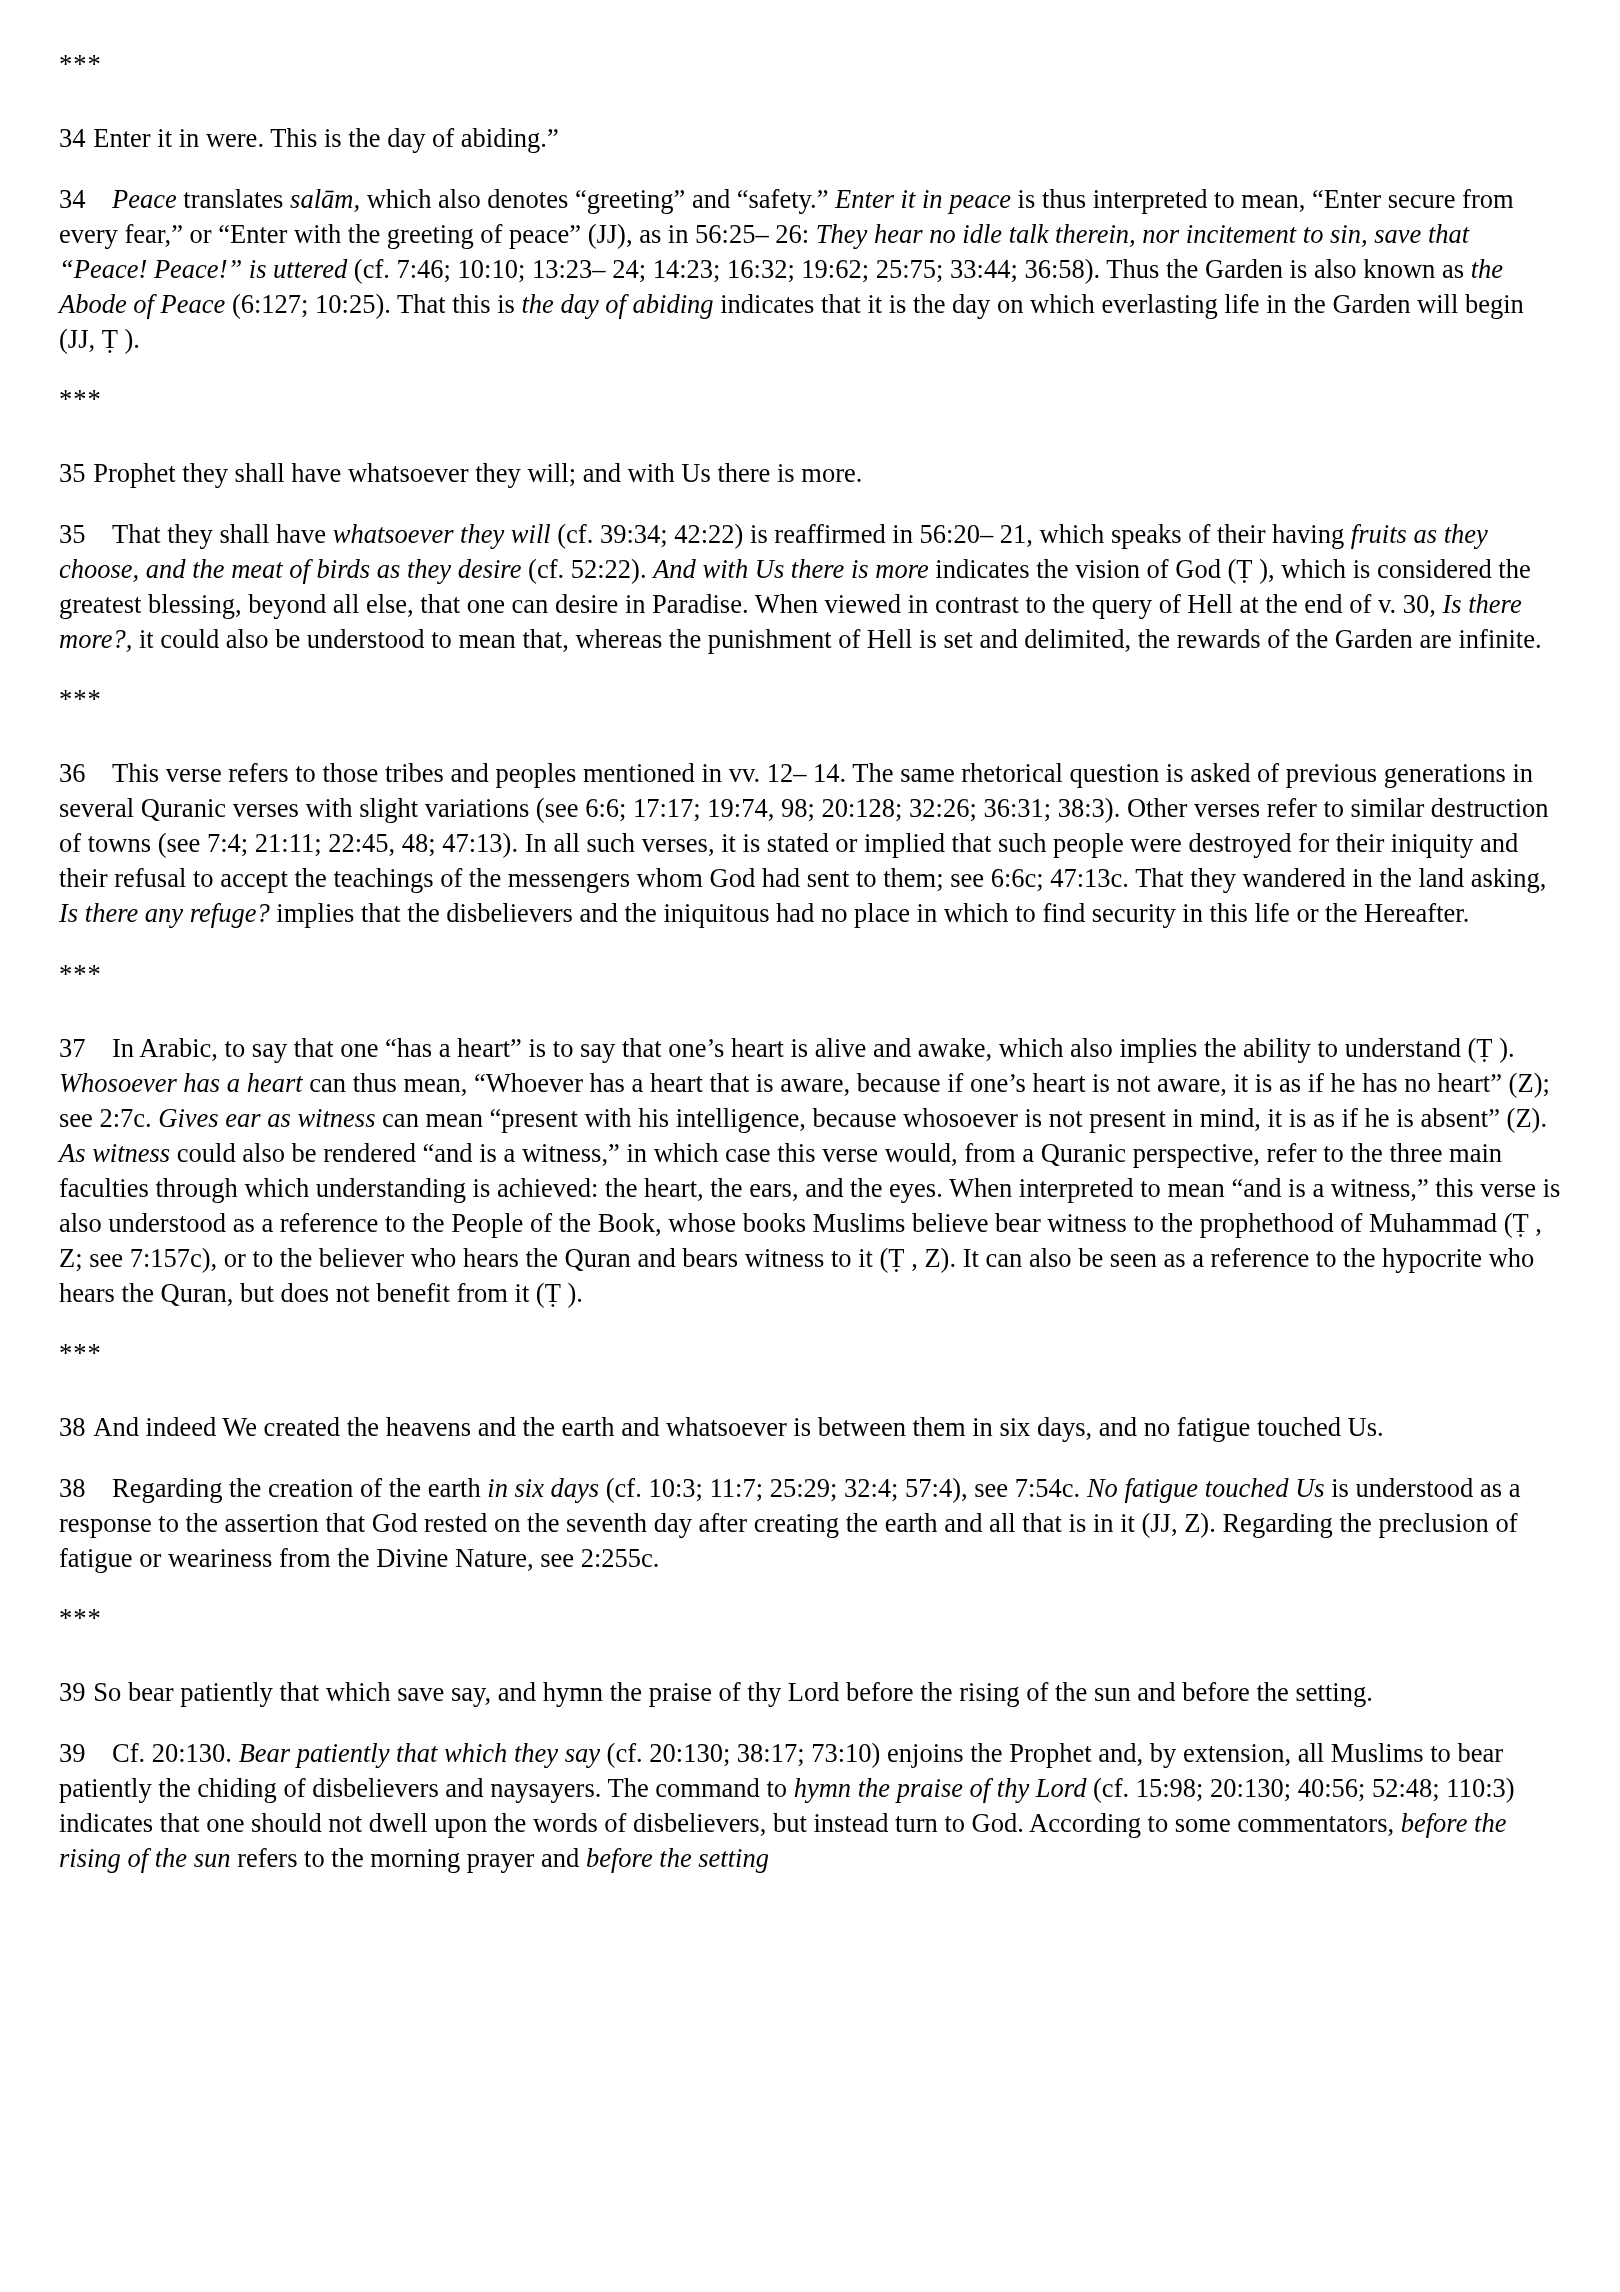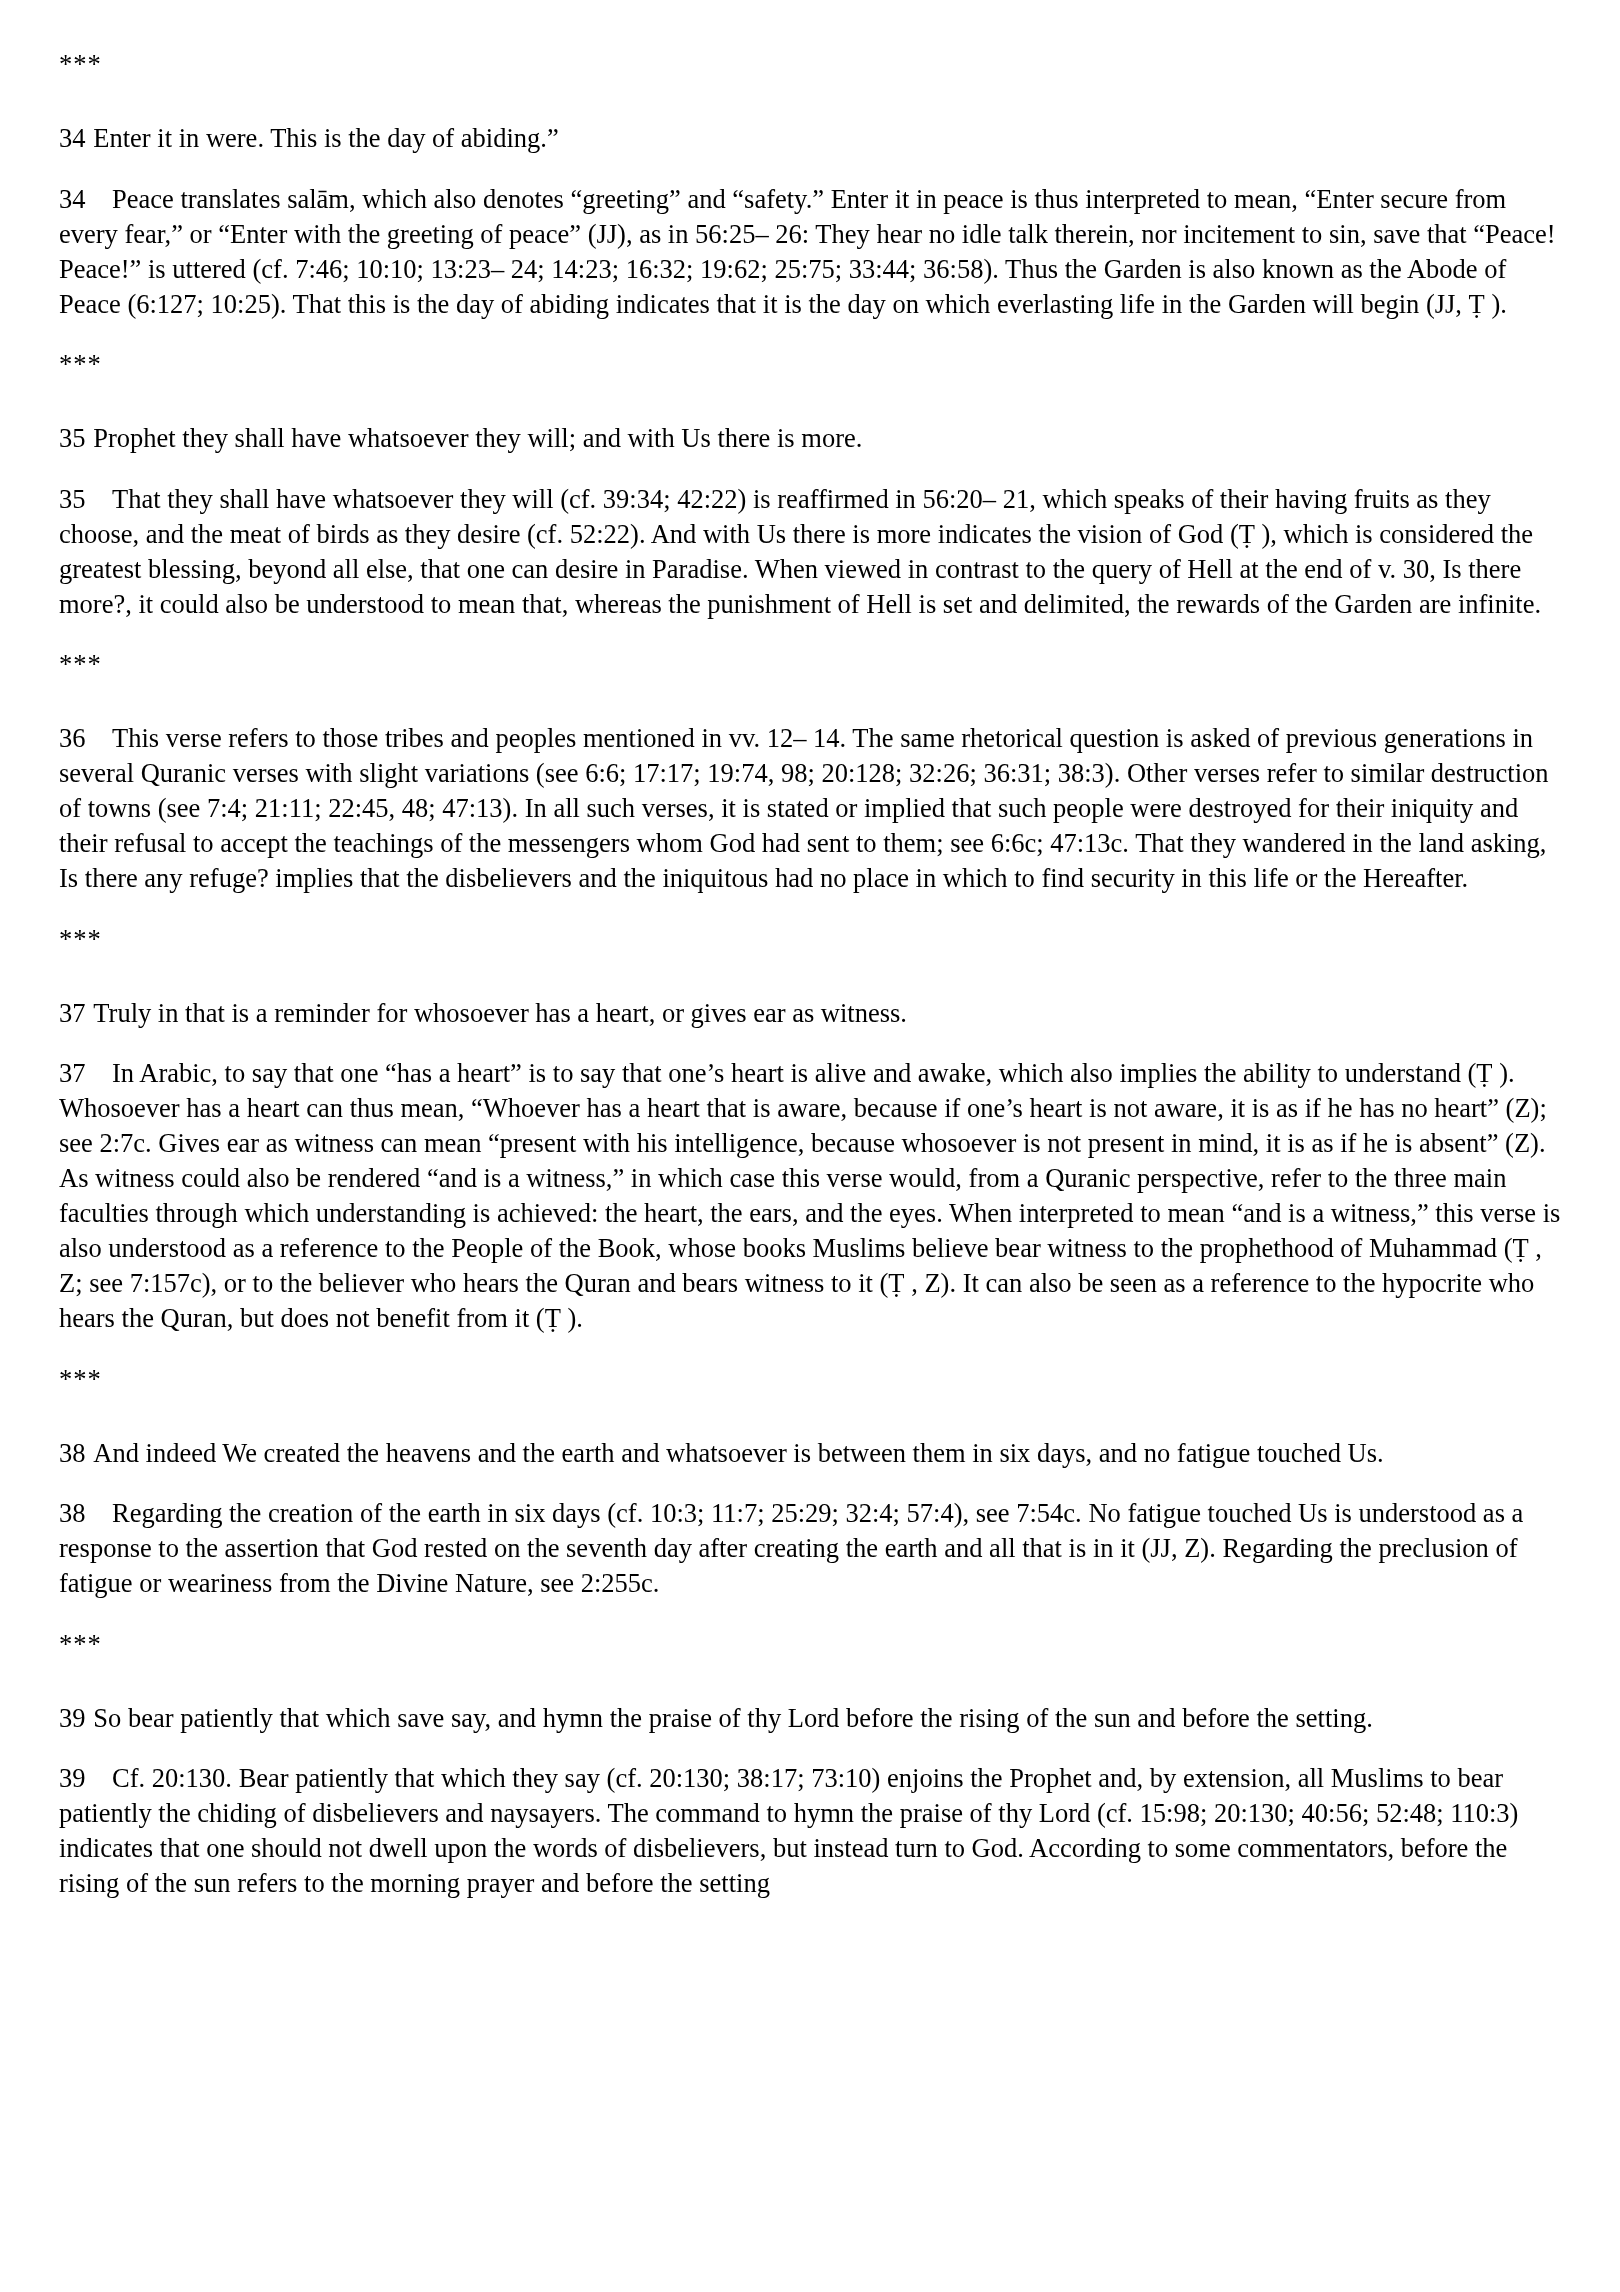--- a/index.html
+++ b/index.html
@@ -28,37 +28,37 @@
     margin: 0 0 39px 0;
     letter-spacing: 1px;
   }
   .doc p.verse .num {
     margin-right: 7.8px;
   }
   .doc p.commentary .num {
     margin-right: 26.5px;
   }
   .it {
+    font-style: italic;
   }
 </style>
 </head>
 <body>
 
 <main class="page">
   <article class="doc" id="doc">
       <p class="separator">***</p>
       <p class="verse"><span class="num">34</span><span>Enter it in were. This is the day of abiding.”</span></p>
       <p class="commentary"><span class="num">34</span><span class="it">Peace</span><span> translates </span><span class="it">salām,</span><span> which also denotes “greeting” and “safety.” </span><span class="it">Enter it in peace</span><span> is thus interpreted to mean, “Enter secure from every fear,” or “Enter with the greeting of peace” (JJ), as in 56:25– 26: </span><span class="it">They hear no idle talk therein, nor incitement to sin, save that “Peace! Peace!” is uttered</span><span> (cf. 7:46; 10:10; 13:23– 24; 14:23; 16:32; 19:62; 25:75; 33:44; 36:58). Thus the Garden is also known as </span><span class="it">the Abode of Peace</span><span> (6:127; 10:25). That this is </span><span class="it">the day of abiding</span><span> indicates that it is the day on which everlasting life in the Garden will begin (JJ, Ṭ ).</span></p>
       <p class="separator">***</p>
       <p class="verse"><span class="num">35</span><span>Prophet they shall have whatsoever they will; and with Us there is more.</span></p>
       <p class="commentary"><span class="num">35</span><span>That they shall have </span><span class="it">whatsoever they will</span><span> (cf. 39:34; 42:22) is reaffirmed in 56:20– 21, which speaks of their having </span><span class="it">fruits as they choose, and the meat of birds as they desire</span><span> (cf. 52:22). </span><span class="it">And with Us there is more</span><span> indicates the vision of God (Ṭ ), which is considered the greatest blessing, beyond all else, that one can desire in Paradise. When viewed in contrast to the query of Hell at the end of v. 30, </span><span class="it">Is there more?,</span><span> it could also be understood to mean that, whereas the punishment of Hell is set and delimited, the rewards of the Garden are infinite.</span></p>
       <p class="separator">***</p>
       <p class="commentary"><span class="num">36</span><span>This verse refers to those tribes and peoples mentioned in vv. 12– 14. The same rhetorical question is asked of previous generations in several Quranic verses with slight variations (see 6:6; 17:17; 19:74, 98; 20:128; 32:26; 36:31; 38:3). Other verses refer to similar destruction of towns (see 7:4; 21:11; 22:45, 48; 47:13). In all such verses, it is stated or implied that such people were destroyed for their iniquity and their refusal to accept the teachings of the messengers whom God had sent to them; see 6:6c; 47:13c. That they wandered in the land asking, </span><span class="it">Is there any refuge?</span><span> implies that the disbelievers and the iniquitous had no place in which to find security in this life or the Hereafter.</span></p>
       <p class="separator">***</p>
-      <p class="verse"><span class="num">37</span><span>Truly in that is a reminder for whosoever has a heart, or gives ear as witness.</span></p>
       <p class="commentary"><span class="num">37</span><span>In Arabic, to say that one “has a heart” is to say that one’s heart is alive and awake, which also implies the ability to understand (Ṭ ). </span><span class="it">Whosoever has a heart</span><span> can thus mean, “Whoever has a heart that is aware, because if one’s heart is not aware, it is as if he has no heart” (Z); see 2:7c. </span><span class="it">Gives ear as witness</span><span> can mean “present with his intelligence, because whosoever is not present in mind, it is as if he is absent” (Z). </span><span class="it">As witness</span><span> could also be rendered “and is a witness,” in which case this verse would, from a Quranic perspective, refer to the three main faculties through which understanding is achieved: the heart, the ears, and the eyes. When interpreted to mean “and is a witness,” this verse is also understood as a reference to the People of the Book, whose books Muslims believe bear witness to the prophethood of Muhammad (Ṭ , Z; see 7:157c), or to the believer who hears the Quran and bears witness to it (Ṭ , Z). It can also be seen as a reference to the hypocrite who hears the Quran, but does not benefit from it (Ṭ ).</span></p>
       <p class="separator">***</p>
       <p class="verse"><span class="num">38</span><span>And indeed We created the heavens and the earth and whatsoever is between them in six days, and no fatigue touched Us.</span></p>
       <p class="commentary"><span class="num">38</span><span>Regarding the creation of the earth </span><span class="it">in six days</span><span> (cf. 10:3; 11:7; 25:29; 32:4; 57:4), see 7:54c. </span><span class="it">No fatigue touched Us</span><span> is understood as a response to the assertion that God rested on the seventh day after creating the earth and all that is in it (JJ, Z). Regarding the preclusion of fatigue or weariness from the Divine Nature, see 2:255c.</span></p>
       <p class="separator">***</p>
       <p class="verse"><span class="num">39</span><span>So bear patiently that which save say, and hymn the praise of thy Lord before the rising of the sun and before the setting.</span></p>
       <p class="commentary"><span class="num">39</span><span>Cf. 20:130. </span><span class="it">Bear patiently that which they say</span><span> (cf. 20:130; 38:17; 73:10) enjoins the Prophet and, by extension, all Muslims to bear patiently the chiding of disbelievers and naysayers. The command to </span><span class="it">hymn the praise of thy Lord</span><span> (cf. 15:98; 20:130; 40:56; 52:48; 110:3) indicates that one should not dwell upon the words of disbelievers, but instead turn to God. According to some commentators, </span><span class="it">before the rising of the sun</span><span> refers to the morning prayer and </span><span class="it">before the setting</span></p>
     </article>
 </main>
 

